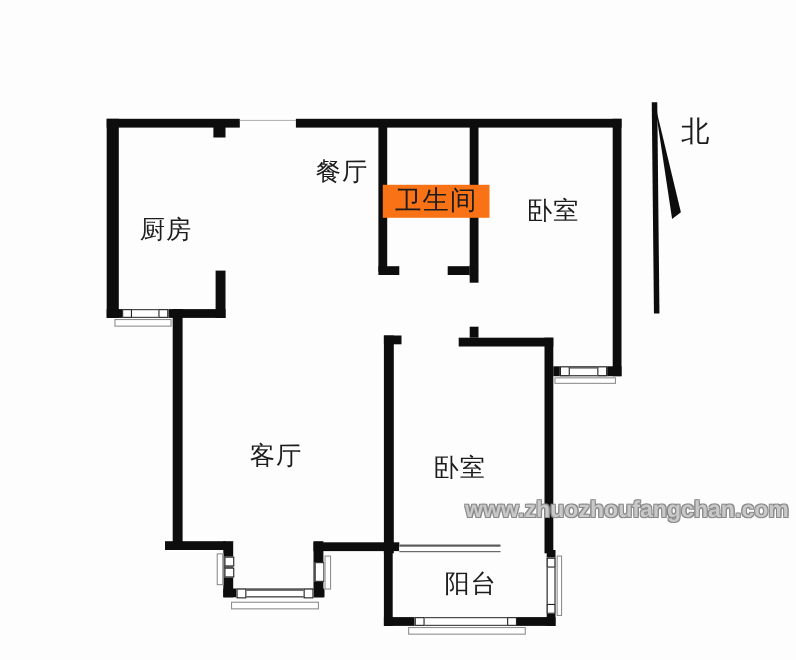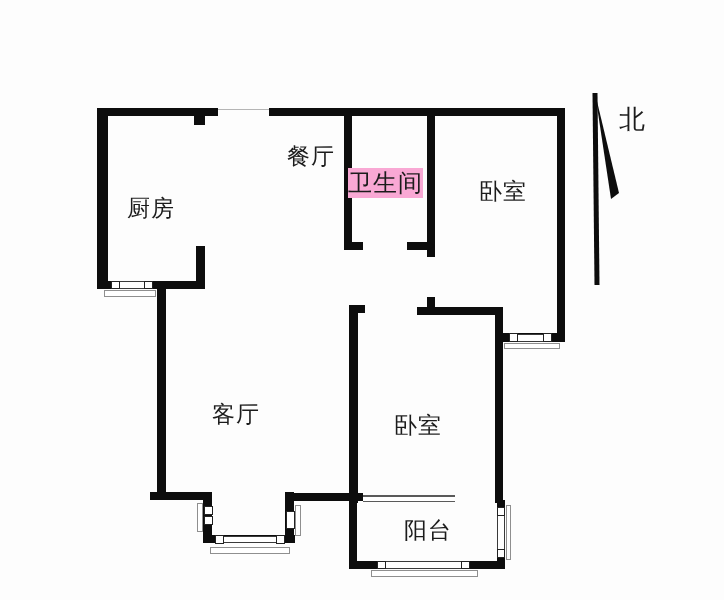--- a/index.html
+++ b/index.html
@@ -14,21 +14,21 @@
   .wall{position:absolute;background:#0d0d0d;}
   .win{position:absolute;background:#ffffff;border:1px solid #3a3a3a;box-sizing:border-box;}
   .winpane{position:absolute;background:#ffffff;border:1px solid #222;box-sizing:border-box;}
   .sill{position:absolute;background:#fff;border:1px solid #8f8f8f;box-sizing:border-box;}
   .railing{position:absolute;border-top:2px solid #5a5a5a;border-bottom:1px solid #5a5a5a;box-sizing:border-box;background:#fff;}
   .gapline{position:absolute;background:#b5b5b5;}
   .room-label{
     position:absolute;color:#1c1c1c;font-size:23px;line-height:1.1;
     letter-spacing:1px;white-space:nowrap;
   }
-  .room-label.bgwhite{background:#f9a8d4;padding:2px 0;}
+  .room-label.bgwhite{background:#f97316;padding:2px 11px;}
   .door-arrow{
     position:absolute;width:0;height:0;
     border-left:8px solid #0d0d0d;
     border-top:5px solid transparent;
     border-bottom:5px solid transparent;
   }
   .compass{position:absolute;left:585px;top:85px;width:70px;height:210px;}
   .compass-label{
     position:absolute;left:34px;top:17px;color:#1c1c1c;font-size:26px;
   }
@@ -110,28 +110,29 @@
   <div class="sill" style="left:371px;top:570px;width:107px;height:7px;"></div>
   <div class="win" style="left:497px;top:507px;width:8px;height:51px;"></div>
   <div class="winpane" style="left:497px;top:507px;width:8px;height:9px;"></div>
   <div class="winpane" style="left:497px;top:549px;width:8px;height:9px;"></div>
   <div class="sill" style="left:506px;top:505px;width:5px;height:55px;"></div>
 
   <div class="room-label" style="left:127px;top:196px;">厨房</div>
   <div class="room-label" style="left:287px;top:144px;">餐厅</div>
   <div class="room-label bgwhite" style="left:348px;top:168px;font-size:24px;">卫生间</div>
   <div class="room-label" style="left:479px;top:179px;">卧室</div>
-  <div class="room-label" style="left:212px;top:402px;">客厅</div>
+  <div class="room-label" style="left:227px;top:402px;">客厅</div>
   <div class="room-label" style="left:394px;top:413px;">卧室</div>
   <div class="room-label" style="left:404px;top:518px;">阳台</div>
 
   <div class="compass">
     <svg width="70" height="210" viewBox="0 0 70 210" style="position:absolute;left:0;top:0;">
       <line x1="10" y1="8" x2="12" y2="200" stroke="#0d0d0d" stroke-width="5"></line>
       <polygon points="10,8 34,108 26,114" fill="#0d0d0d"></polygon>
     </svg>
     <div class="compass-label">北</div>
   </div>
 
   <div class="watermark">
+    <div class="wm-url">www.zhuozhoufangchan.com</div>
   </div>
 
 </div>
 
 </body></html>

